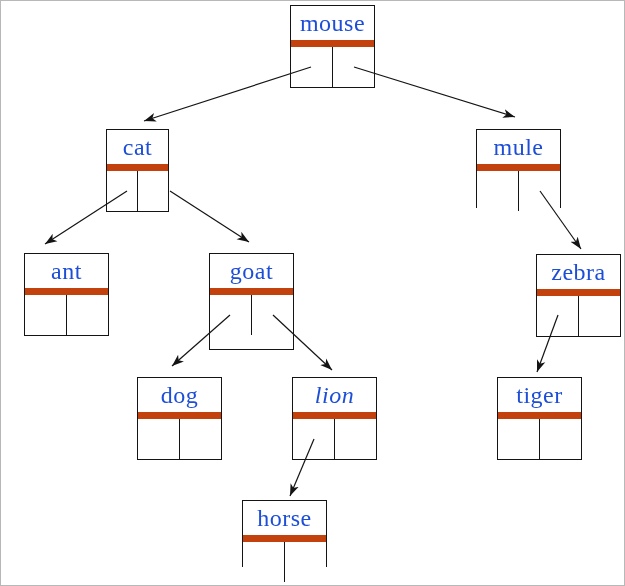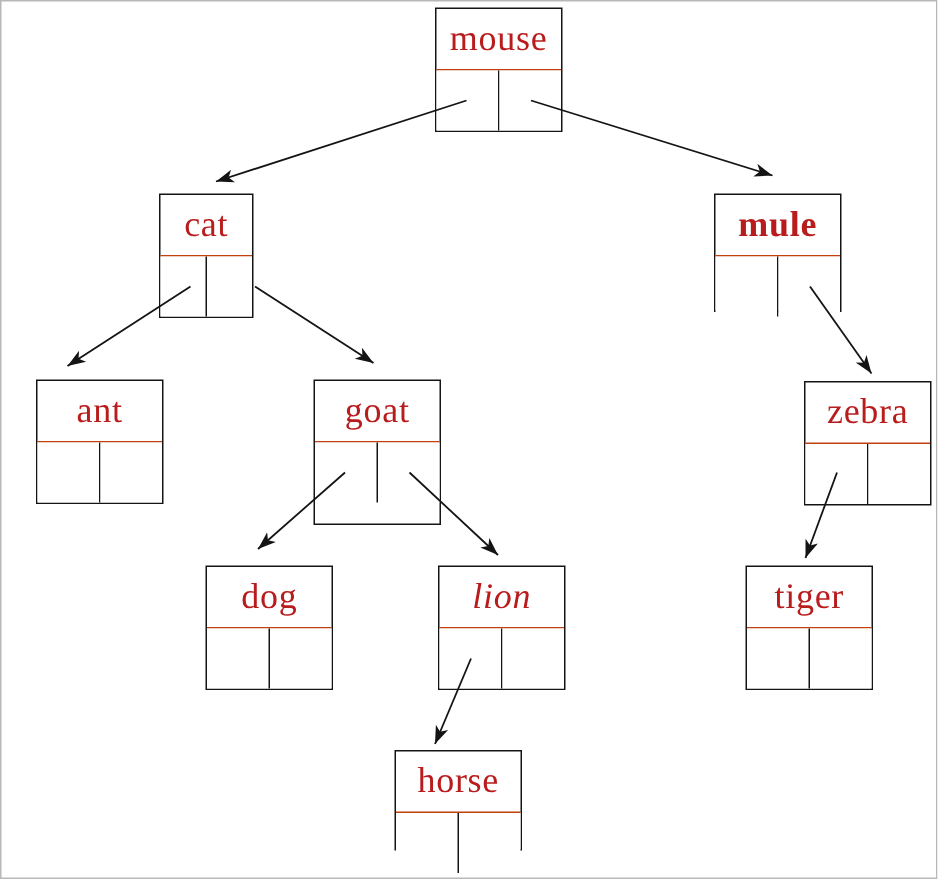--- a/index.html
+++ b/index.html
@@ -27,27 +27,27 @@
 
   .node {
     position: absolute;
     box-sizing: border-box;
     border: 1px solid #141414;
     background: #ffffff;
   }
 
   .node-label {
     box-sizing: border-box;
-    border-bottom: 1px solid #c2410c;
+    border-bottom: 7px solid #c2410c;
     display: flex;
     align-items: center;
     justify-content: center;
     font-size: 24px;
     letter-spacing: 0.5px;
-    color: #b91c1c;
+    color: #1d4ed8;
   }
 
   .node-cells { display: flex; }
   .node-cells .cell { flex: 1 1 50%; box-sizing: border-box; background: #ffffff; }
   .node-cells .cell.left { border-right: 1px solid #141414; }
 </style>
 </head>
 <body>
 
 <div class="page">
@@ -75,21 +75,21 @@
           <div class="cell right"></div>
         </div>
       </div>
       <div class="node" style="left: 105px; top: 128px; width: 63px; height: 83px;">
         <div class="node-label" style="height: 41px;">cat</div>
         <div class="node-cells" style="height: 40px;">
           <div class="cell left"></div>
           <div class="cell right"></div>
         </div>
       </div>
-      <div class="node" style="left: 475px; top: 128px; width: 85px; height: 79px; font-weight: bold;">
+      <div class="node" style="left: 475px; top: 128px; width: 85px; height: 79px;">
         <div class="node-label" style="height: 41px;">mule</div>
         <div class="node-cells" style="height: 40px;">
           <div class="cell left"></div>
           <div class="cell right"></div>
         </div>
       </div>
       <div class="node" style="left: 3px; top: 252px; width: 85px; height: 83px; margin-left: 20px;">
         <div class="node-label" style="height: 41px;">ant</div>
         <div class="node-cells" style="height: 40px;">
           <div class="cell left"></div>
@@ -124,21 +124,21 @@
           <div class="cell right"></div>
         </div>
       </div>
       <div class="node" style="left: 496px; top: 376px; width: 85px; height: 83px;">
         <div class="node-label" style="height: 41px;">tiger</div>
         <div class="node-cells" style="height: 40px;">
           <div class="cell left"></div>
           <div class="cell right"></div>
         </div>
       </div>
-      <div class="node" style="left: 262px; top: 499px; width: 85px; height: 67px;">
+      <div class="node" style="left: 241px; top: 499px; width: 85px; height: 67px;">
         <div class="node-label" style="height: 41px;">horse</div>
         <div class="node-cells" style="height: 40px;">
           <div class="cell left"></div>
           <div class="cell right"></div>
         </div>
       </div>
     </div>
 </div>
 
 </body></html>

